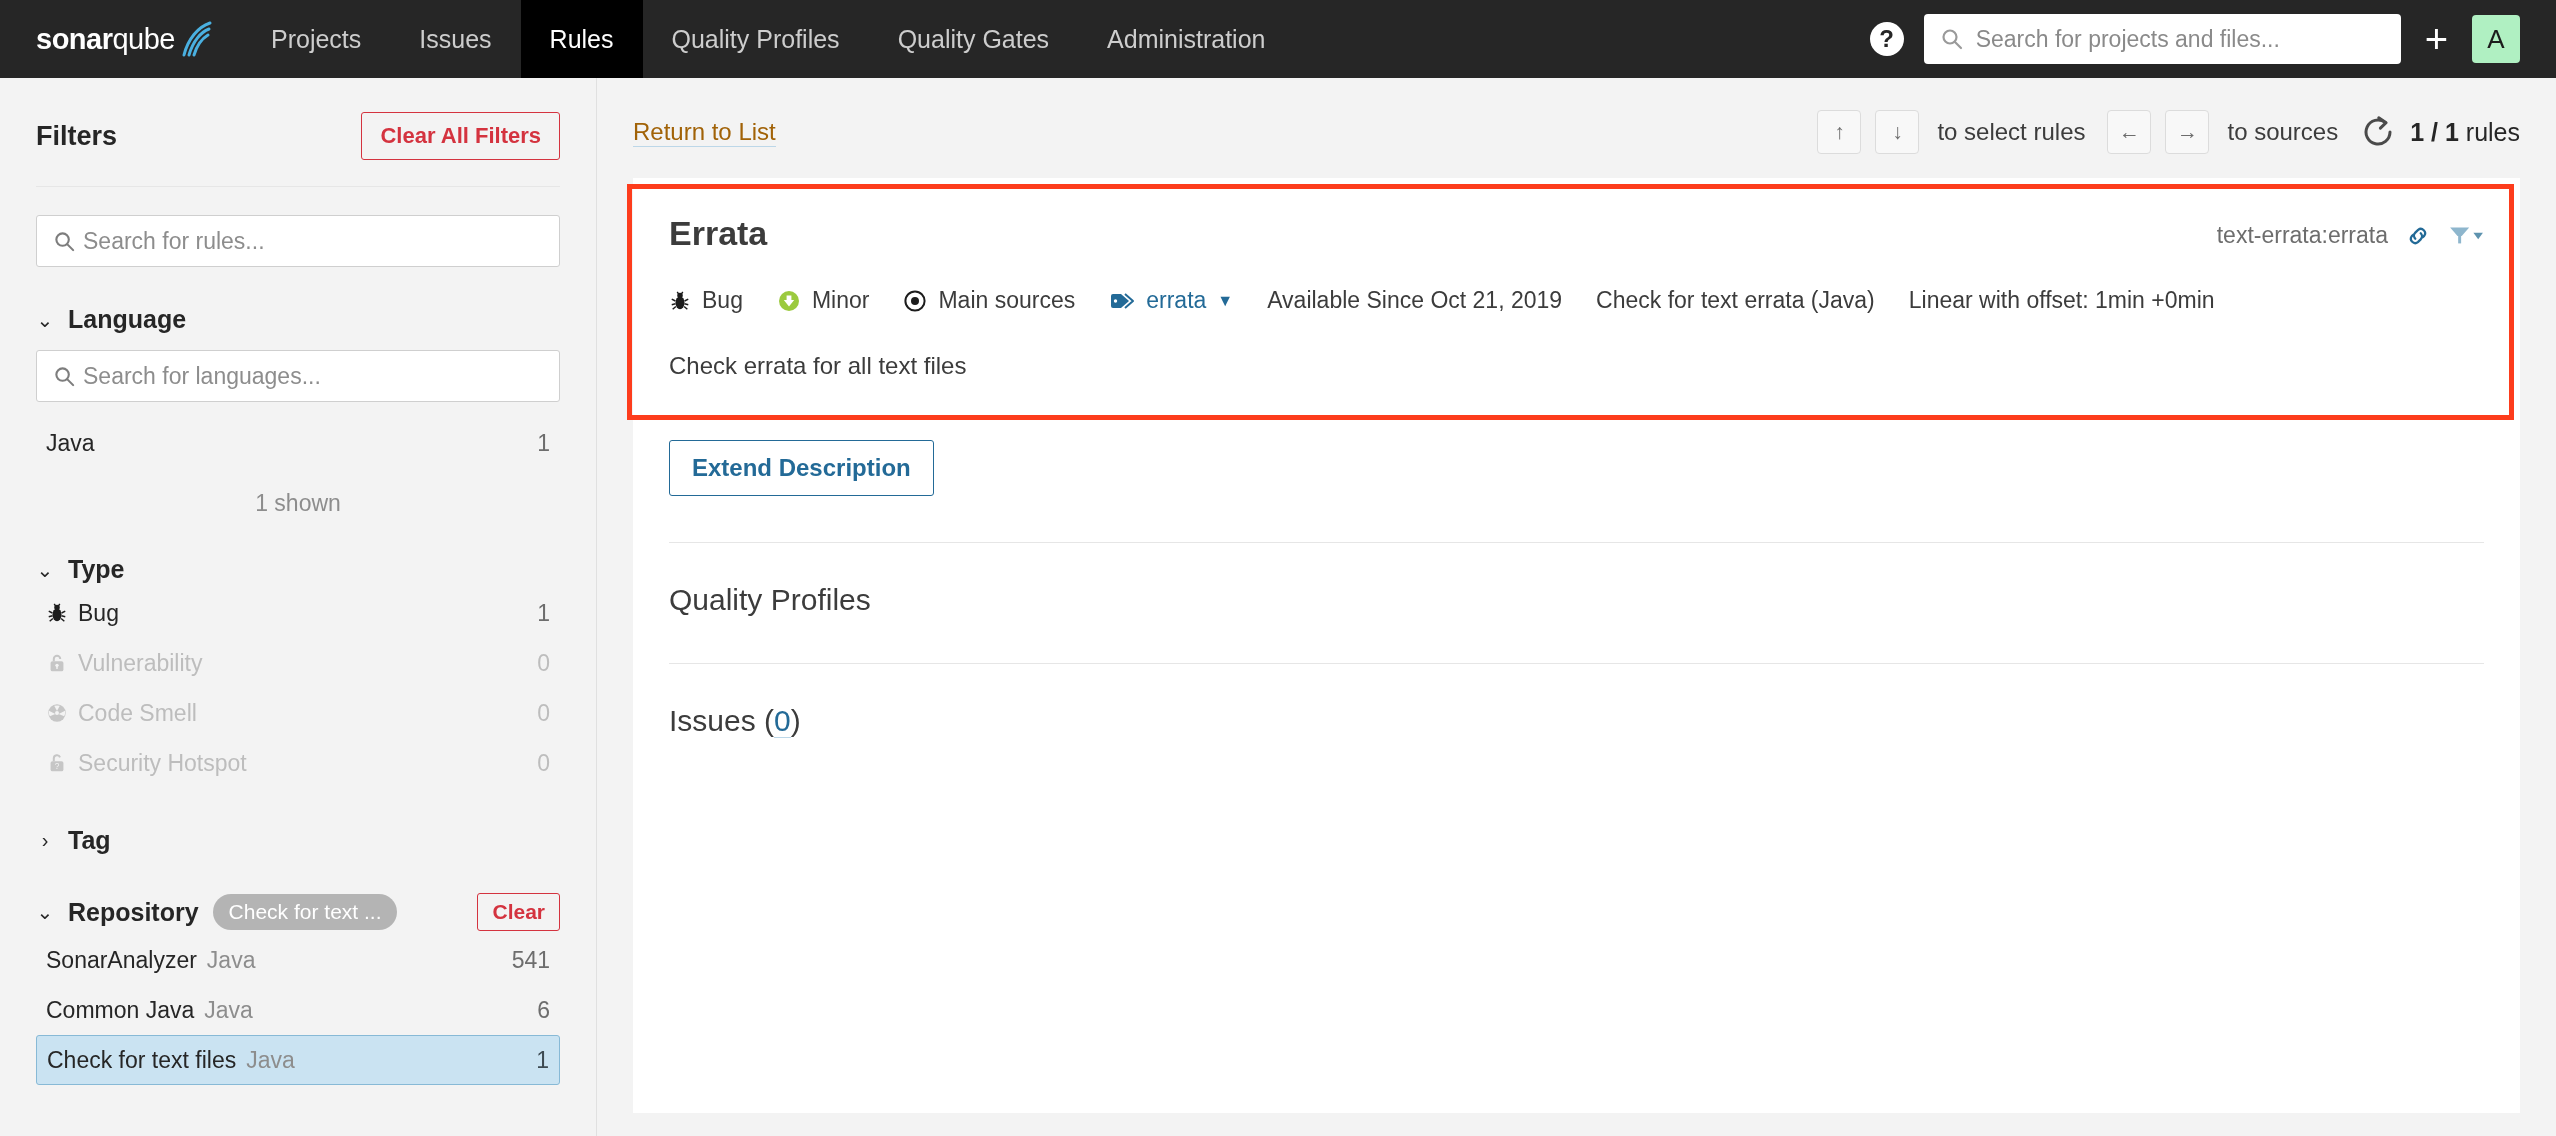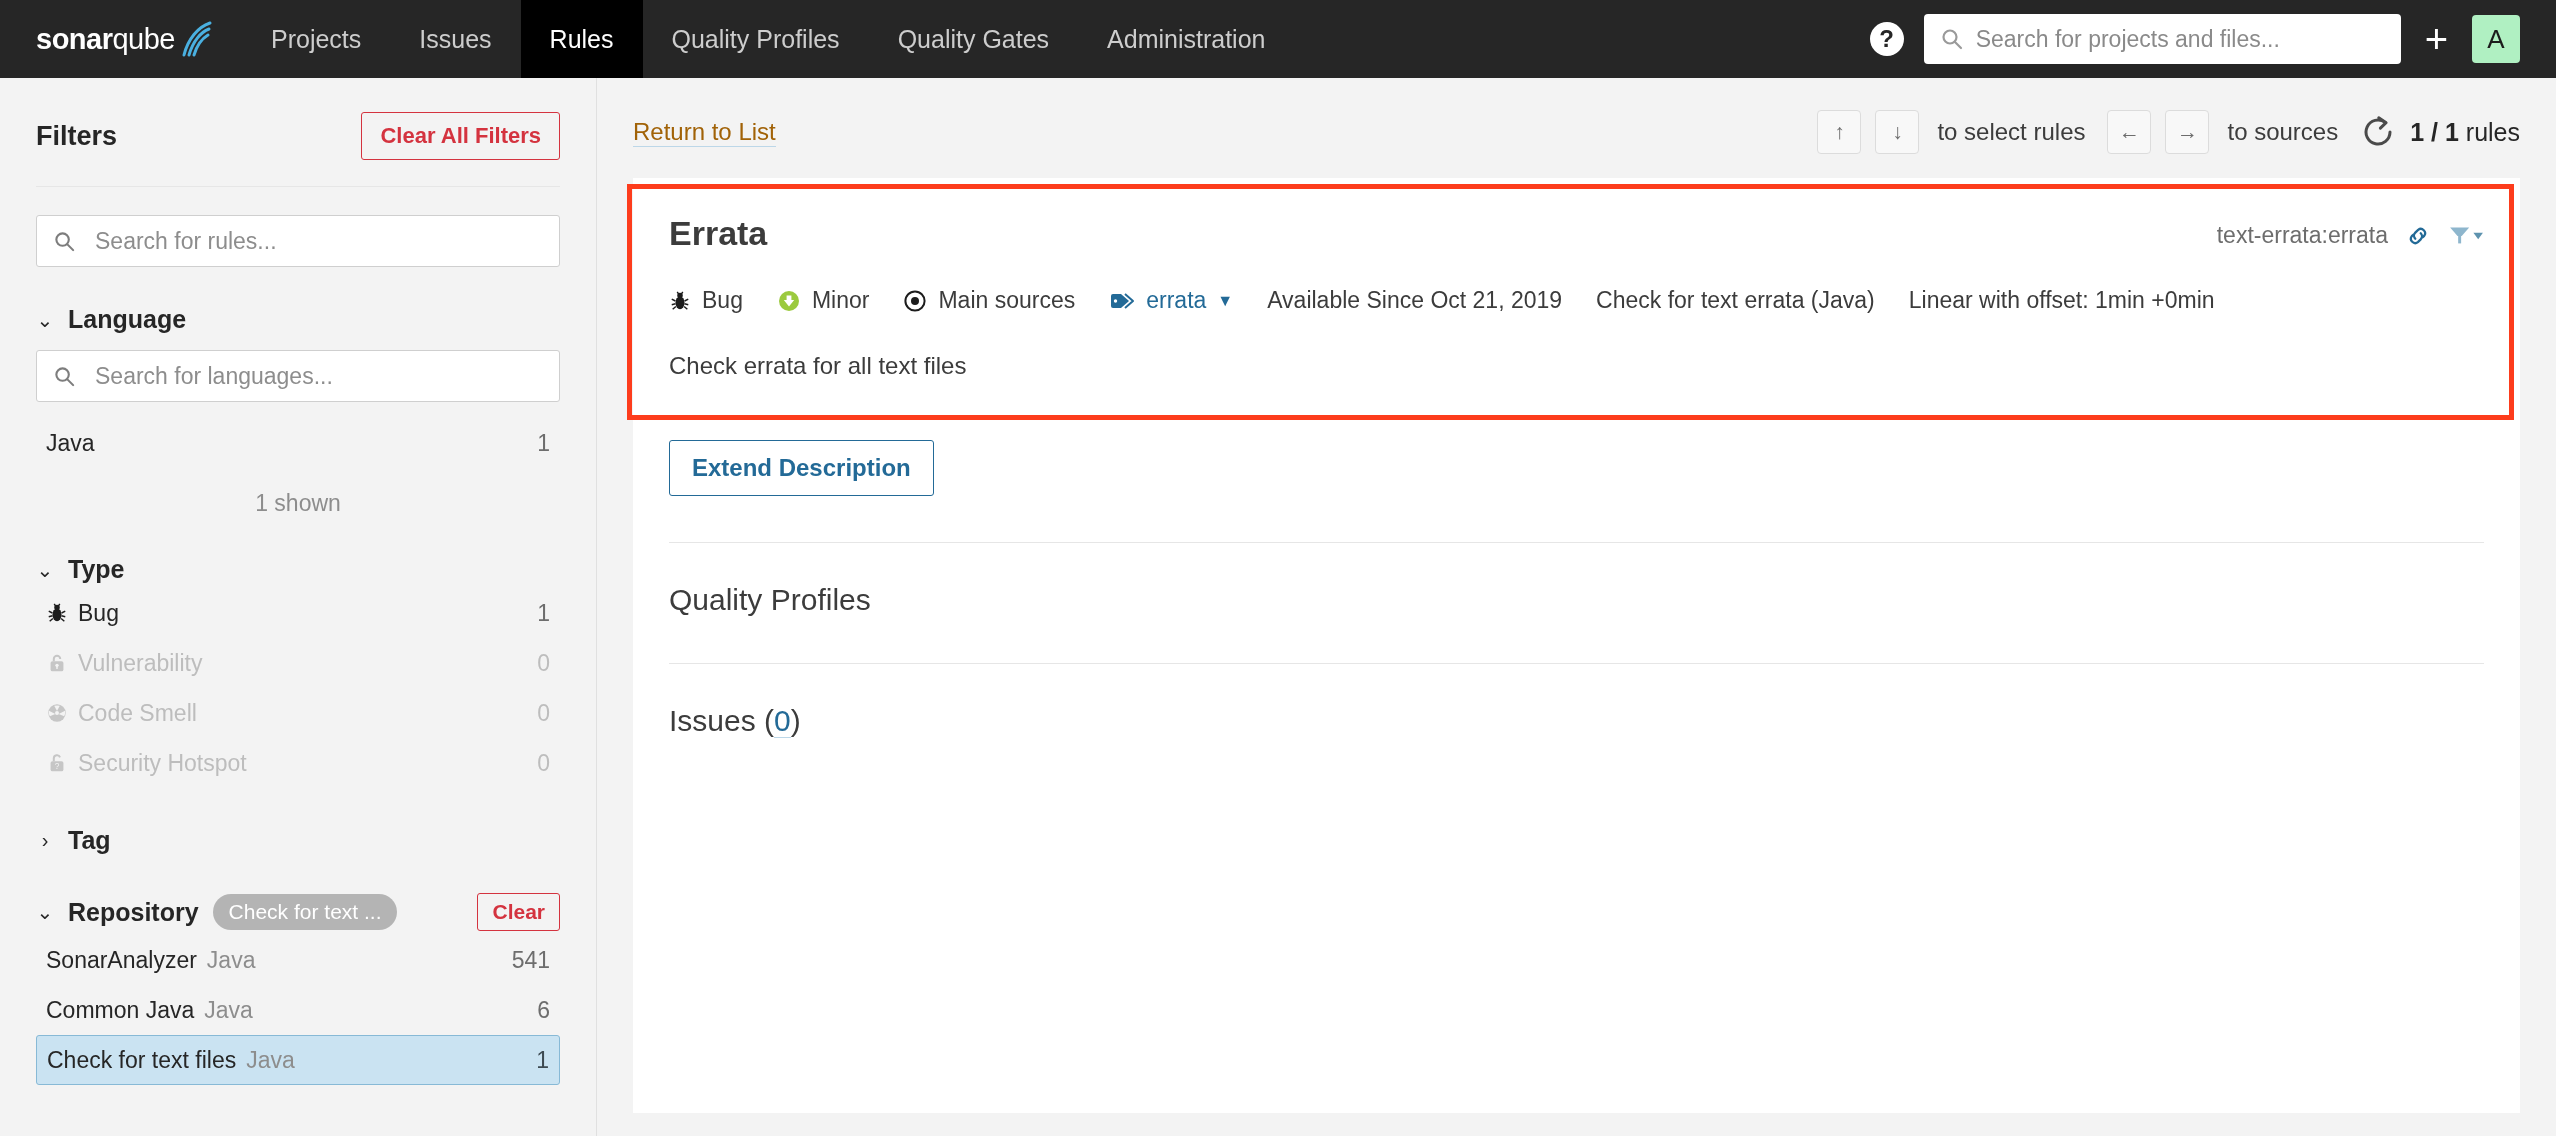--- a/index.html
+++ b/index.html
@@ -100,21 +100,21 @@
     border: 1px solid #d4333f; color: #d4333f;
     background: transparent; border-radius: 3px;
     font-size: 22px; font-weight: 700;
     padding: 10px 18px; cursor: pointer;
     font-family: inherit;
   }
   .side-search {
     margin-top: 28px;
     height: 52px; background:#fff;
     border: 1px solid #cfcfcf; border-radius: 3px;
-    display:flex; align-items:center; gap: 19px; padding: 0 16px;
+    display:flex; align-items:center; gap: 7px; padding: 0 16px;
   }
   .side-search .ph { color:#8d8d8d; font-size: 23px; }
 
   .section-head {
     display: flex; align-items: center; gap: 14px;
     margin-top: 38px; margin-bottom: 4px;
   }
   .section-head .caret { color:#262626; font-size:20px; width:18px; display:flex; justify-content:center;}
   .section-title { font-size: 25px; font-weight: 700; color: #262626; }
 

